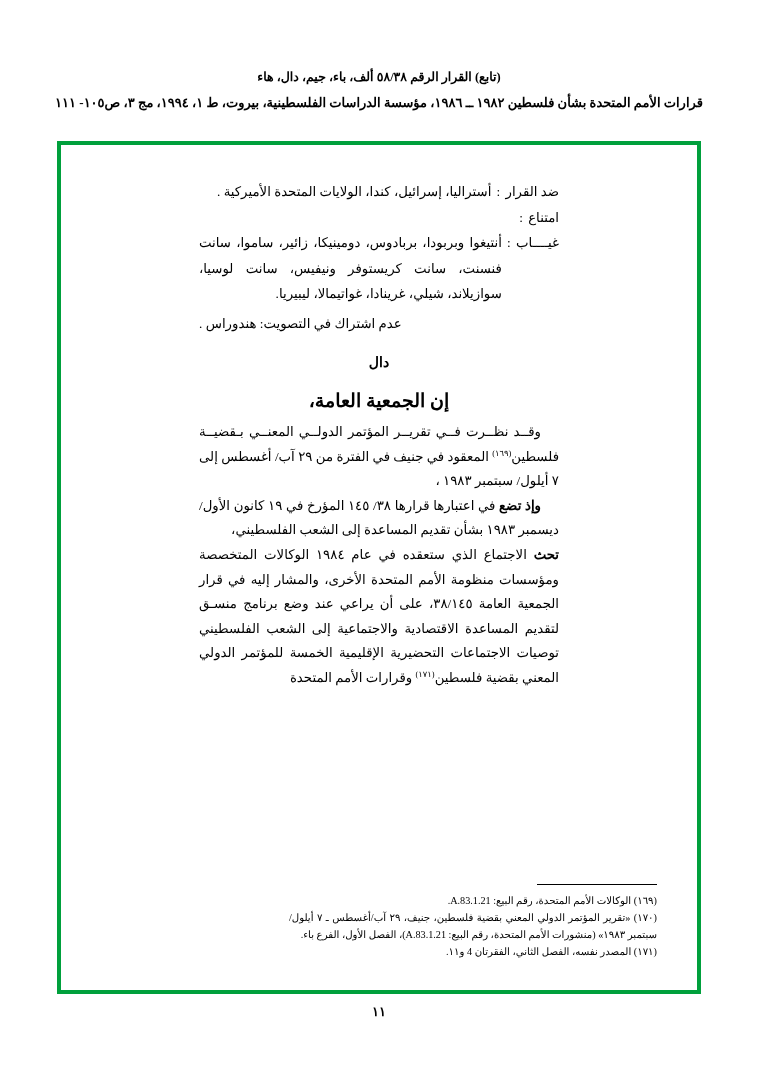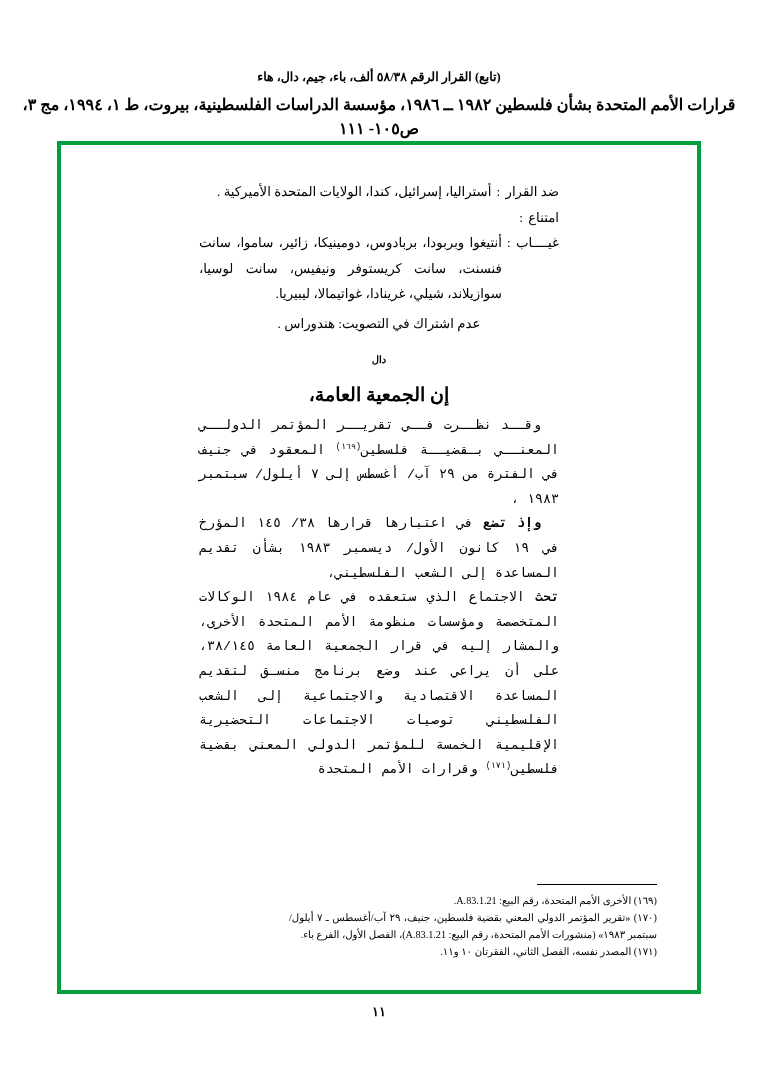--- a/index.html
+++ b/index.html
@@ -31,21 +31,21 @@
     text-align: center;
   }
   .header-title {
     font-size: 12.5px;
     font-weight: bold;
     letter-spacing: 0px;
     line-height: 1.5;
     margin-bottom: 6px;
   }
   .header-subtitle {
-    font-size: 16px;
+    font-size: 13px;
     font-weight: bold;
     line-height: 1.5;
   }
 
   
   .frame {
     position: absolute;
     top: 141px;
     left: 57px;
     width: 644px;
@@ -83,47 +83,46 @@
     width: 14px;
     text-align: center;
   }
   .vote-values {
     flex: 1 1 auto;
     text-align: justify;
     text-align-last: right;
   }
   .vote-single {
     margin-top: 4px;
-    text-align: center;
+    text-align: left;
     padding-right: 0px;
   }
 
   
   .section-letter {
     width: 360px;
     margin: 18px auto 0 auto;
     text-align: center;
-    font-size: 10px;
+    font-size: 14px;
     font-weight: bold;
   }
   .assembly-line {
     width: 360px;
     margin: 18px auto 0 auto;
     text-align: center;
     font-size: 19px;
     font-weight: bold;
   }
 
   
   .body-block {
     width: 360px;
     margin: 8px auto 0 auto;
     font-size: 13.3px;
     line-height: 1.85;
-    font-family: Liberation Mono, monospace;
   }
   .para {
     text-align: justify;
     text-align-last: right;
     margin: 0;
   }
   .para.indent {
     text-indent: 18px;
   }
   .b { font-weight: bold; }
@@ -207,23 +206,23 @@
       <div class="assembly-line">إن الجمعية العامة،</div>
 
       <div class="body-block">
         <p class="para indent"><span>وقــد نظــرت فــي تقريــر المؤتمر الدولــي المعنــي بـقضيــة فلسطين</span><sup>(١٦٩)</sup><span> المعقود في جنيف في الفترة من ٢٩ آب/ أغسطس إلى ٧ أيلول/ سبتمبر ١٩٨٣ ،</span></p>
         <p class="para indent"><span class="b">وإذ تضع</span><span> في اعتبارها قرارها ٣٨/ ١٤٥ المؤرخ في ١٩ كانون الأول/ ديسمبر ١٩٨٣ بشأن تقديم المساعدة إلى الشعب الفلسطيني،</span></p>
         <p class="para"><span class="b">تحث</span><span> الاجتماع الذي ستعقده في عام ١٩٨٤ الوكالات المتخصصة ومؤسسات منظومة الأمم المتحدة الأخرى، والمشار إليه في قرار الجمعية العامة ٣٨/١٤٥، على أن يراعي عند وضع برنامج منسـق لتقديم المساعدة الاقتصادية والاجتماعية إلى الشعب الفلسطيني توصيات الاجتماعات التحضيرية الإقليمية الخمسة للمؤتمر الدولي المعني بقضية فلسطين</span><sup>(١٧١)</sup><span> وقرارات الأمم المتحدة</span></p>
       </div>
 
       <div class="footnotes">
         <div class="fn-rule"></div>
-        <div class="fn-item"><span class="fn-num">(١٦٩) </span><span>الأخرى الأمم المتحدة، رقم البيع: A.83.1.21.</span></div>
+        <div class="fn-item"><span class="fn-num">(١٦٩) </span><span>الوكالات الأمم المتحدة، رقم البيع: A.83.1.21.</span></div>
         <div class="fn-item"><span class="fn-num">(١٧٠) </span><span>«تقرير المؤتمر الدولي المعني بقضية فلسطين، جنيف، ٢٩ آب/أغسطس ـ ٧ أيلول/سبتمبر ١٩٨٣» (منشورات الأمم المتحدة، رقم البيع: A.83.1.21)، الفصل الأول، الفرع باء.</span></div>
-        <div class="fn-item"><span class="fn-num">(١٧١) </span><span>المصدر نفسه، الفصل الثاني، الفقرتان ١٠ و١١.</span></div>
+        <div class="fn-item"><span class="fn-num">(١٧١) </span><span>المصدر نفسه، الفصل الثاني، الفقرتان 4 و١١.</span></div>
       </div>
 
     </div>
   </div>
 
   <div class="page-number">١١</div>
 
 </div>
 
 </body></html>

